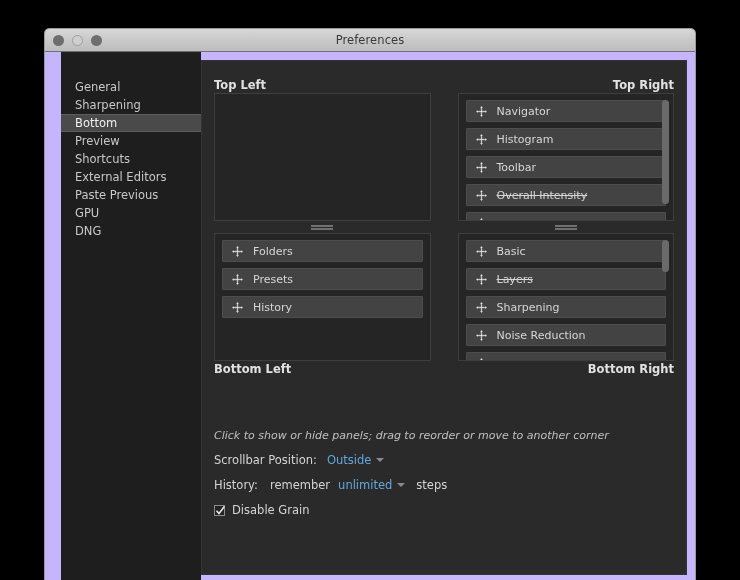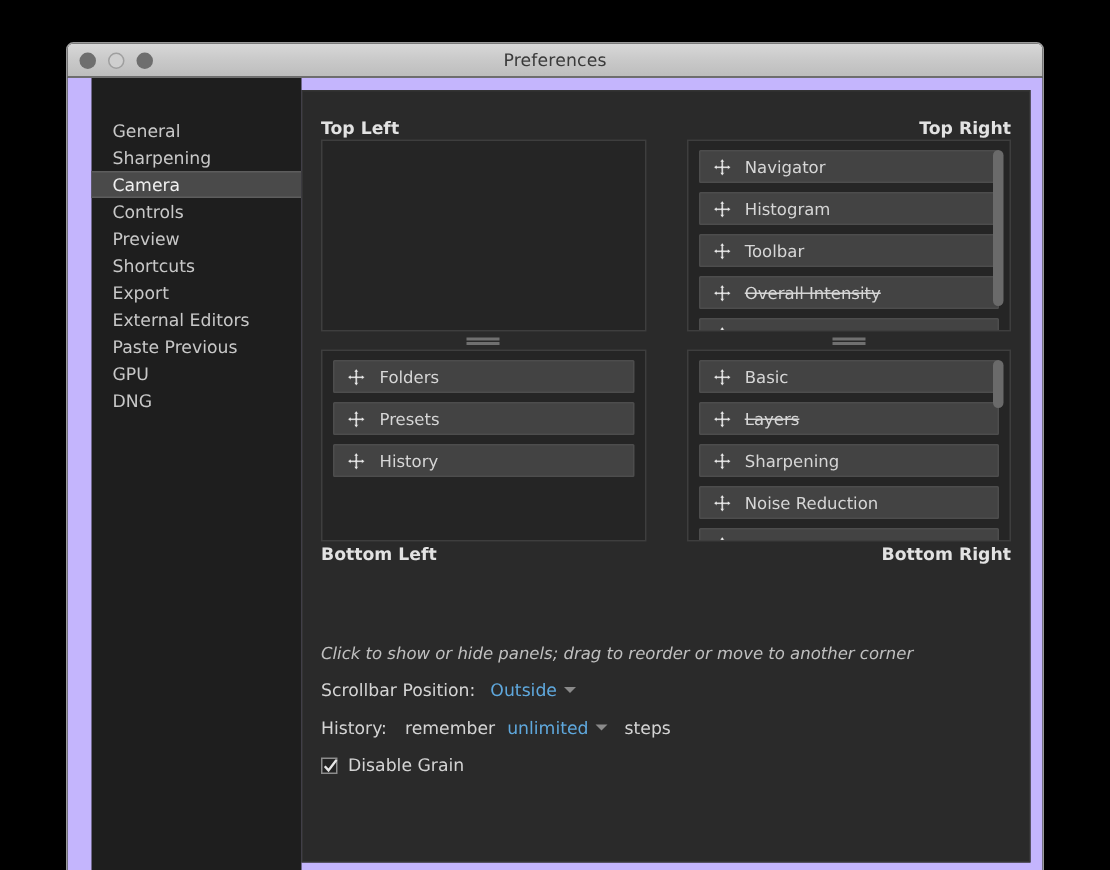--- a/index.html
+++ b/index.html
@@ -261,25 +261,23 @@
       <span class="light filled"></span>
     </div>
     <div id="win-title">Preferences</div>
   </div>
 
   <div id="body">
 
     <div id="sidebar">
         <div class="side-item"><span>General</span></div>
         <div class="side-item"><span>Sharpening</span></div>
-        <div class="side-item selected"><span>Camera</span></div>
-        <div class="side-item"><span>Controls</span></div>
+        <div class="side-item selected"><span>Bottom</span></div>
         <div class="side-item"><span>Preview</span></div>
         <div class="side-item"><span>Shortcuts</span></div>
-        <div class="side-item"><span>Export</span></div>
         <div class="side-item"><span>External Editors</span></div>
         <div class="side-item"><span>Paste Previous</span></div>
         <div class="side-item"><span>GPU</span></div>
         <div class="side-item"><span>DNG</span></div>
       </div>
 
     <div id="main">
 
       <div id="quadrants">
 

